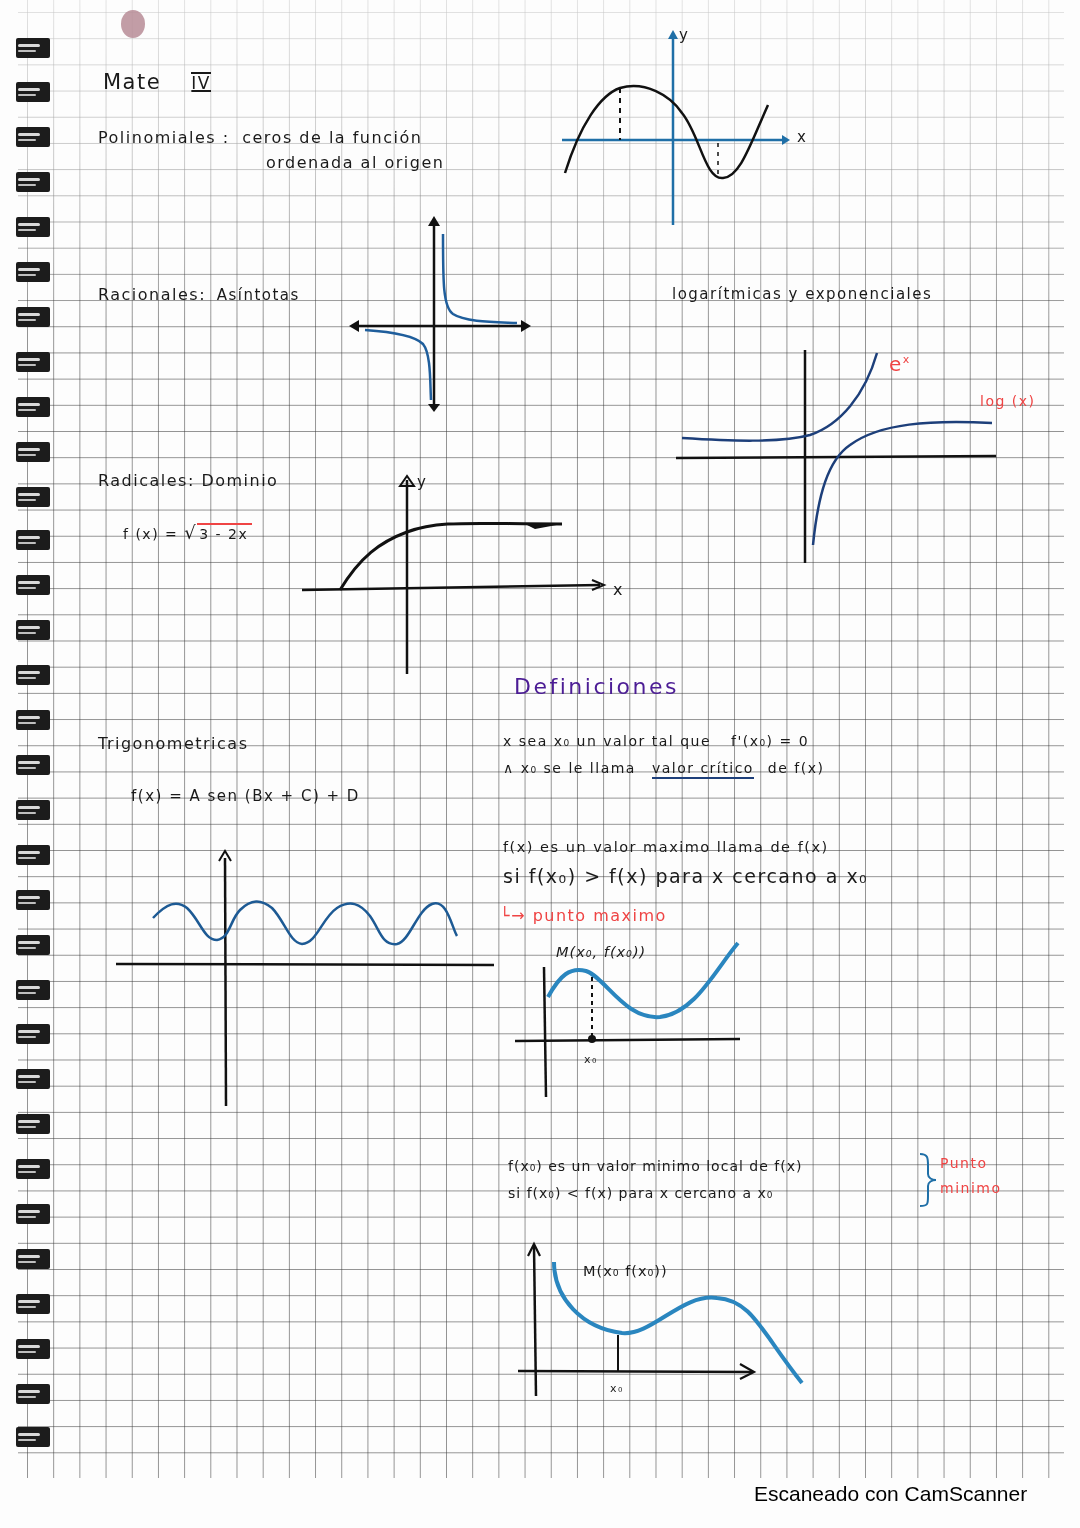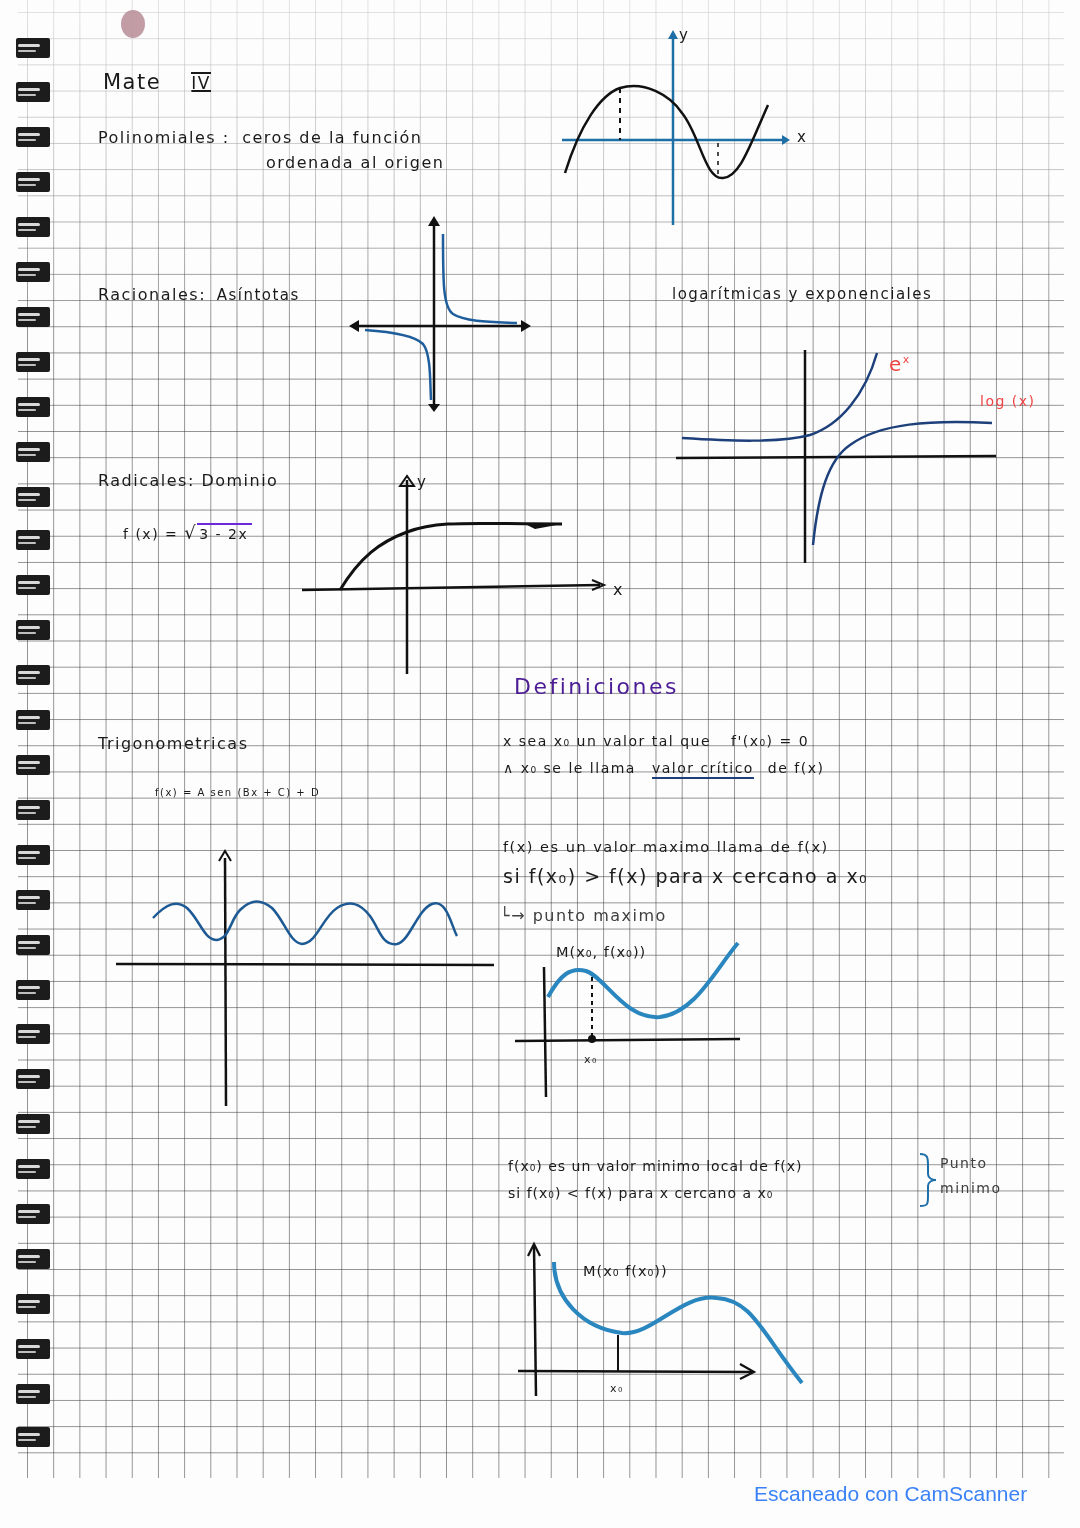--- a/index.html
+++ b/index.html
@@ -38,28 +38,28 @@
     background: #bfbfbf; border-radius: 2px;
   }
   .stain {
     position: absolute; left: 121px; top: 10px; width: 24px; height: 28px;
     border-radius: 50%; background: #b78c96; opacity: 0.85;
   }
   .hand {
     position: absolute; white-space: nowrap; color: #1a1a1a;
     font-family: "DejaVu Sans", sans-serif; letter-spacing: 1.5px;
   }
-  .blue { color: #404040; }
+  .blue { color: #ef4444; }
   .navy { color: #ef4444; }
   .brown { color: #4c1d95; }
-  .overline { border-top: 2px solid #6d28d9; }
+  .overline { border-top: 2px solid #ef4444; }
   .underline-navy { border-bottom: 2px solid #1d3f7a; padding-bottom: 1px; }
   svg.fig { position: absolute; overflow: visible; }
   .footer {
-    position: absolute; left: 754px; top: 1482px; font-size: 21px; color: #3b82f6;
+    position: absolute; left: 754px; top: 1482px; font-size: 21px; color: #000000;
     font-family: "Liberation Sans", sans-serif; letter-spacing: 0px;
   }
   .roman { text-decoration: underline; text-decoration-thickness: 2px; border-top: 2px solid #1a1a1a; line-height: 18px; display: inline-block; }
 </style>
 </head>
 <body>
 
 <div class="page">
   <div class="grid"></div>
 
@@ -229,21 +229,21 @@
     <polyline points="292,108 304,113 292,118" fill="none" stroke="#111" stroke-width="2"></polyline>
     <line x1="107" y1="8" x2="107" y2="202" stroke="#111" stroke-width="2.5"></line>
     <polygon points="100,14 107,4 114,14" fill="none" stroke="#111" stroke-width="2"></polygon>
     <path d="M40,118 C60,85 80,70 107,60 C140,48 170,52 262,52" fill="none" stroke="#111" stroke-width="3"></path>
     <path d="M225,52 L262,52 L235,57 Z" fill="#111"></path>
   </svg>
   <div class="hand" style="left:417px; top:473px; font-size:15px;">y</div>
   <div class="hand" style="left:613px; top:580px; font-size:16px;">x</div>
 
   <div class="hand" style="left:98px; top:734px; font-size:16px;">Trigonometricas</div>
-  <div class="hand" style="left:131px; top:787px; font-size:10px;padding-left:24px;">f(x) = A sen (Bx + C) + D</div>
+  <div class="hand" style="left:131px; top:787px; font-size:15px;">f(x) = A sen (Bx + C) + D</div>
   <svg class="fig" style="left:112px; top:848px;" width="390" height="265">
     <line x1="4" y1="116" x2="382" y2="117" stroke="#111" stroke-width="2.5"></line>
     <line x1="113" y1="10" x2="114" y2="258" stroke="#111" stroke-width="2.5"></line>
     <polyline points="107,13 113,3 119,13" fill="none" stroke="#111" stroke-width="2"></polyline>
     <path d="M41,70 C55,55 65,52 75,60 C88,72 92,92 105,92 C118,90 118,72 128,62 C140,50 150,52 160,60 C172,72 178,95 190,96 C205,95 210,70 225,60 C238,52 248,55 258,68 C268,82 270,98 285,96 C298,93 305,62 320,56 C335,50 340,80 345,88" fill="none" stroke="#1d5a94" stroke-width="2.5"></path>
   </svg>
 
   <div class="hand brown" style="left:514px; top:674px; font-size:22px; letter-spacing:2.5px;">Definiciones</div>
 
   <div class="hand" style="left:503px; top:733px; font-size:14px;">
@@ -260,21 +260,21 @@
   <div class="hand" style="left:503px; top:865px; font-size:19px;">si f(x₀) &gt; f(x) para x cercano a x₀</div>
   <div class="hand blue" style="left:500px; top:906px; font-size:16px;">└→ punto maximo</div>
 
   <svg class="fig" style="left:510px; top:935px;" width="240" height="165">
     <line x1="5" y1="106" x2="230" y2="104" stroke="#111" stroke-width="2.5"></line>
     <line x1="34" y1="32" x2="36" y2="162" stroke="#111" stroke-width="2.5"></line>
     <path d="M38,62 C50,40 60,32 76,36 C95,42 115,85 150,82 C185,78 205,35 228,8" fill="none" stroke="#2a86bf" stroke-width="4"></path>
     <line x1="82" y1="42" x2="82" y2="104" stroke="#111" stroke-width="2" stroke-dasharray="4,4"></line>
     <circle cx="82" cy="104" r="4" fill="#111"></circle>
   </svg>
-  <div class="hand" style="left:556px; top:944px; font-size:14.5px; letter-spacing:1px;">M(x₀, f(x₀))</div>
+  <div class="hand" style="left:556px; top:944px; font-size:14.5px; letter-spacing:1px;font-style:italic;">M(x₀, f(x₀))</div>
   <div class="hand" style="left:584px; top:1053px; font-size:11px;">x₀</div>
 
   <div class="hand" style="left:508px; top:1158px; font-size:14px; letter-spacing:1px;">f(x₀) es un valor minimo local de f(x)</div>
   <div class="hand" style="left:508px; top:1185px; font-size:14px; letter-spacing:1px;">si f(x₀) &lt; f(x) para x cercano a x₀</div>
   <svg class="fig" style="left:914px; top:1150px;" width="30" height="60">
     <path d="M6,4 C14,4 14,8 14,16 L14,24 C14,28 18,30 22,30 C18,30 14,32 14,36 L14,46 C14,54 14,56 6,56" fill="none" stroke="#1f6fa7" stroke-width="2"></path>
   </svg>
   <div class="hand blue" style="left:940px; top:1155px; font-size:14px;">Punto</div>
   <div class="hand blue" style="left:940px; top:1180px; font-size:14px;">minimo</div>
 

